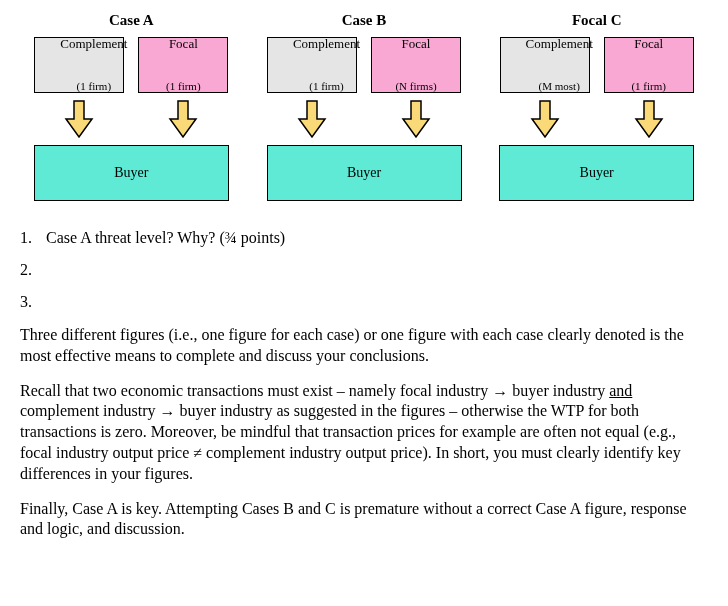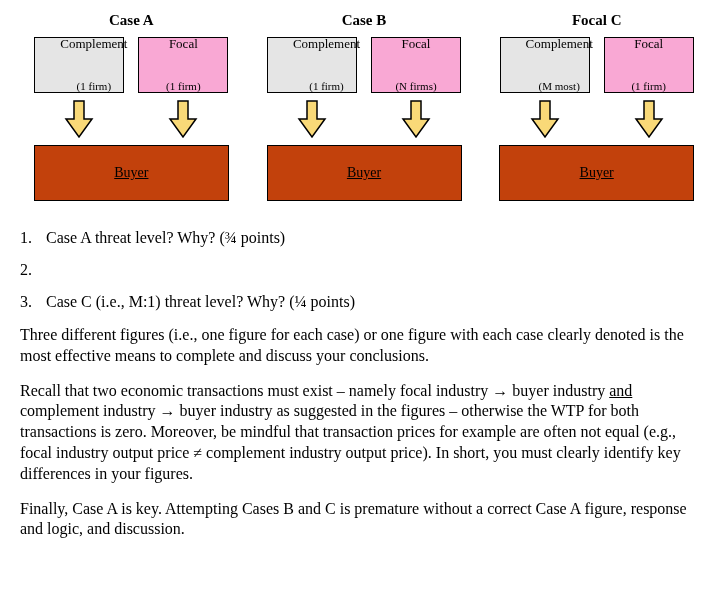--- a/index.html
+++ b/index.html
@@ -57,28 +57,27 @@
       margin: 6px 0 4px 0;
     }
     .arrow-slot {
       width: 90px;
       display: flex;
       justify-content: center;
     }
     .buyer {
       width: 195px;
       height: 56px;
-      background: #c2410c;
+      background: #5eead4;
       border: 1.5px solid #000;
       display: flex;
       align-items: center;
       justify-content: center;
       font-size: 14px;
       box-sizing: border-box;
-      text-decoration: underline;
     }
     .questions {
       margin-top: 28px;
     }
     .q {
       margin-bottom: 14px;
       display: flex;
     }
     .q-num {
       width: 26px;
@@ -181,21 +180,20 @@
 <div class="questions">
   <div class="q">
     <span class="q-num">1.</span>
     <span>Case A threat level? Why? (¾ points)</span>
   </div>
   <div class="q">
     <span class="q-num">2.</span>
   </div>
   <div class="q">
     <span class="q-num">3.</span>
-    <span>Case C (i.e., M:1) threat level? Why? (¼ points)</span>
   </div>
 </div>
 
 <div class="para">Three different figures (i.e., one figure for each case) or one figure with each case clearly denoted is the most effective means to complete and discuss your conclusions.</div>
 
 <div class="para">
   <span>Recall that two economic transactions must exist – namely focal industry → buyer industry </span><span class="underline">and</span><span> complement industry → buyer industry as suggested in the figures – otherwise the WTP for both transactions is zero. Moreover, be mindful that transaction prices for example are often not equal (e.g., focal industry output price ≠ complement industry output price). In short, you must clearly identify key differences in your figures.</span>
 </div>
 
 <div class="para">Finally, Case A is key. Attempting Cases B and C is premature without a correct Case A figure, response and logic, and discussion.</div>

